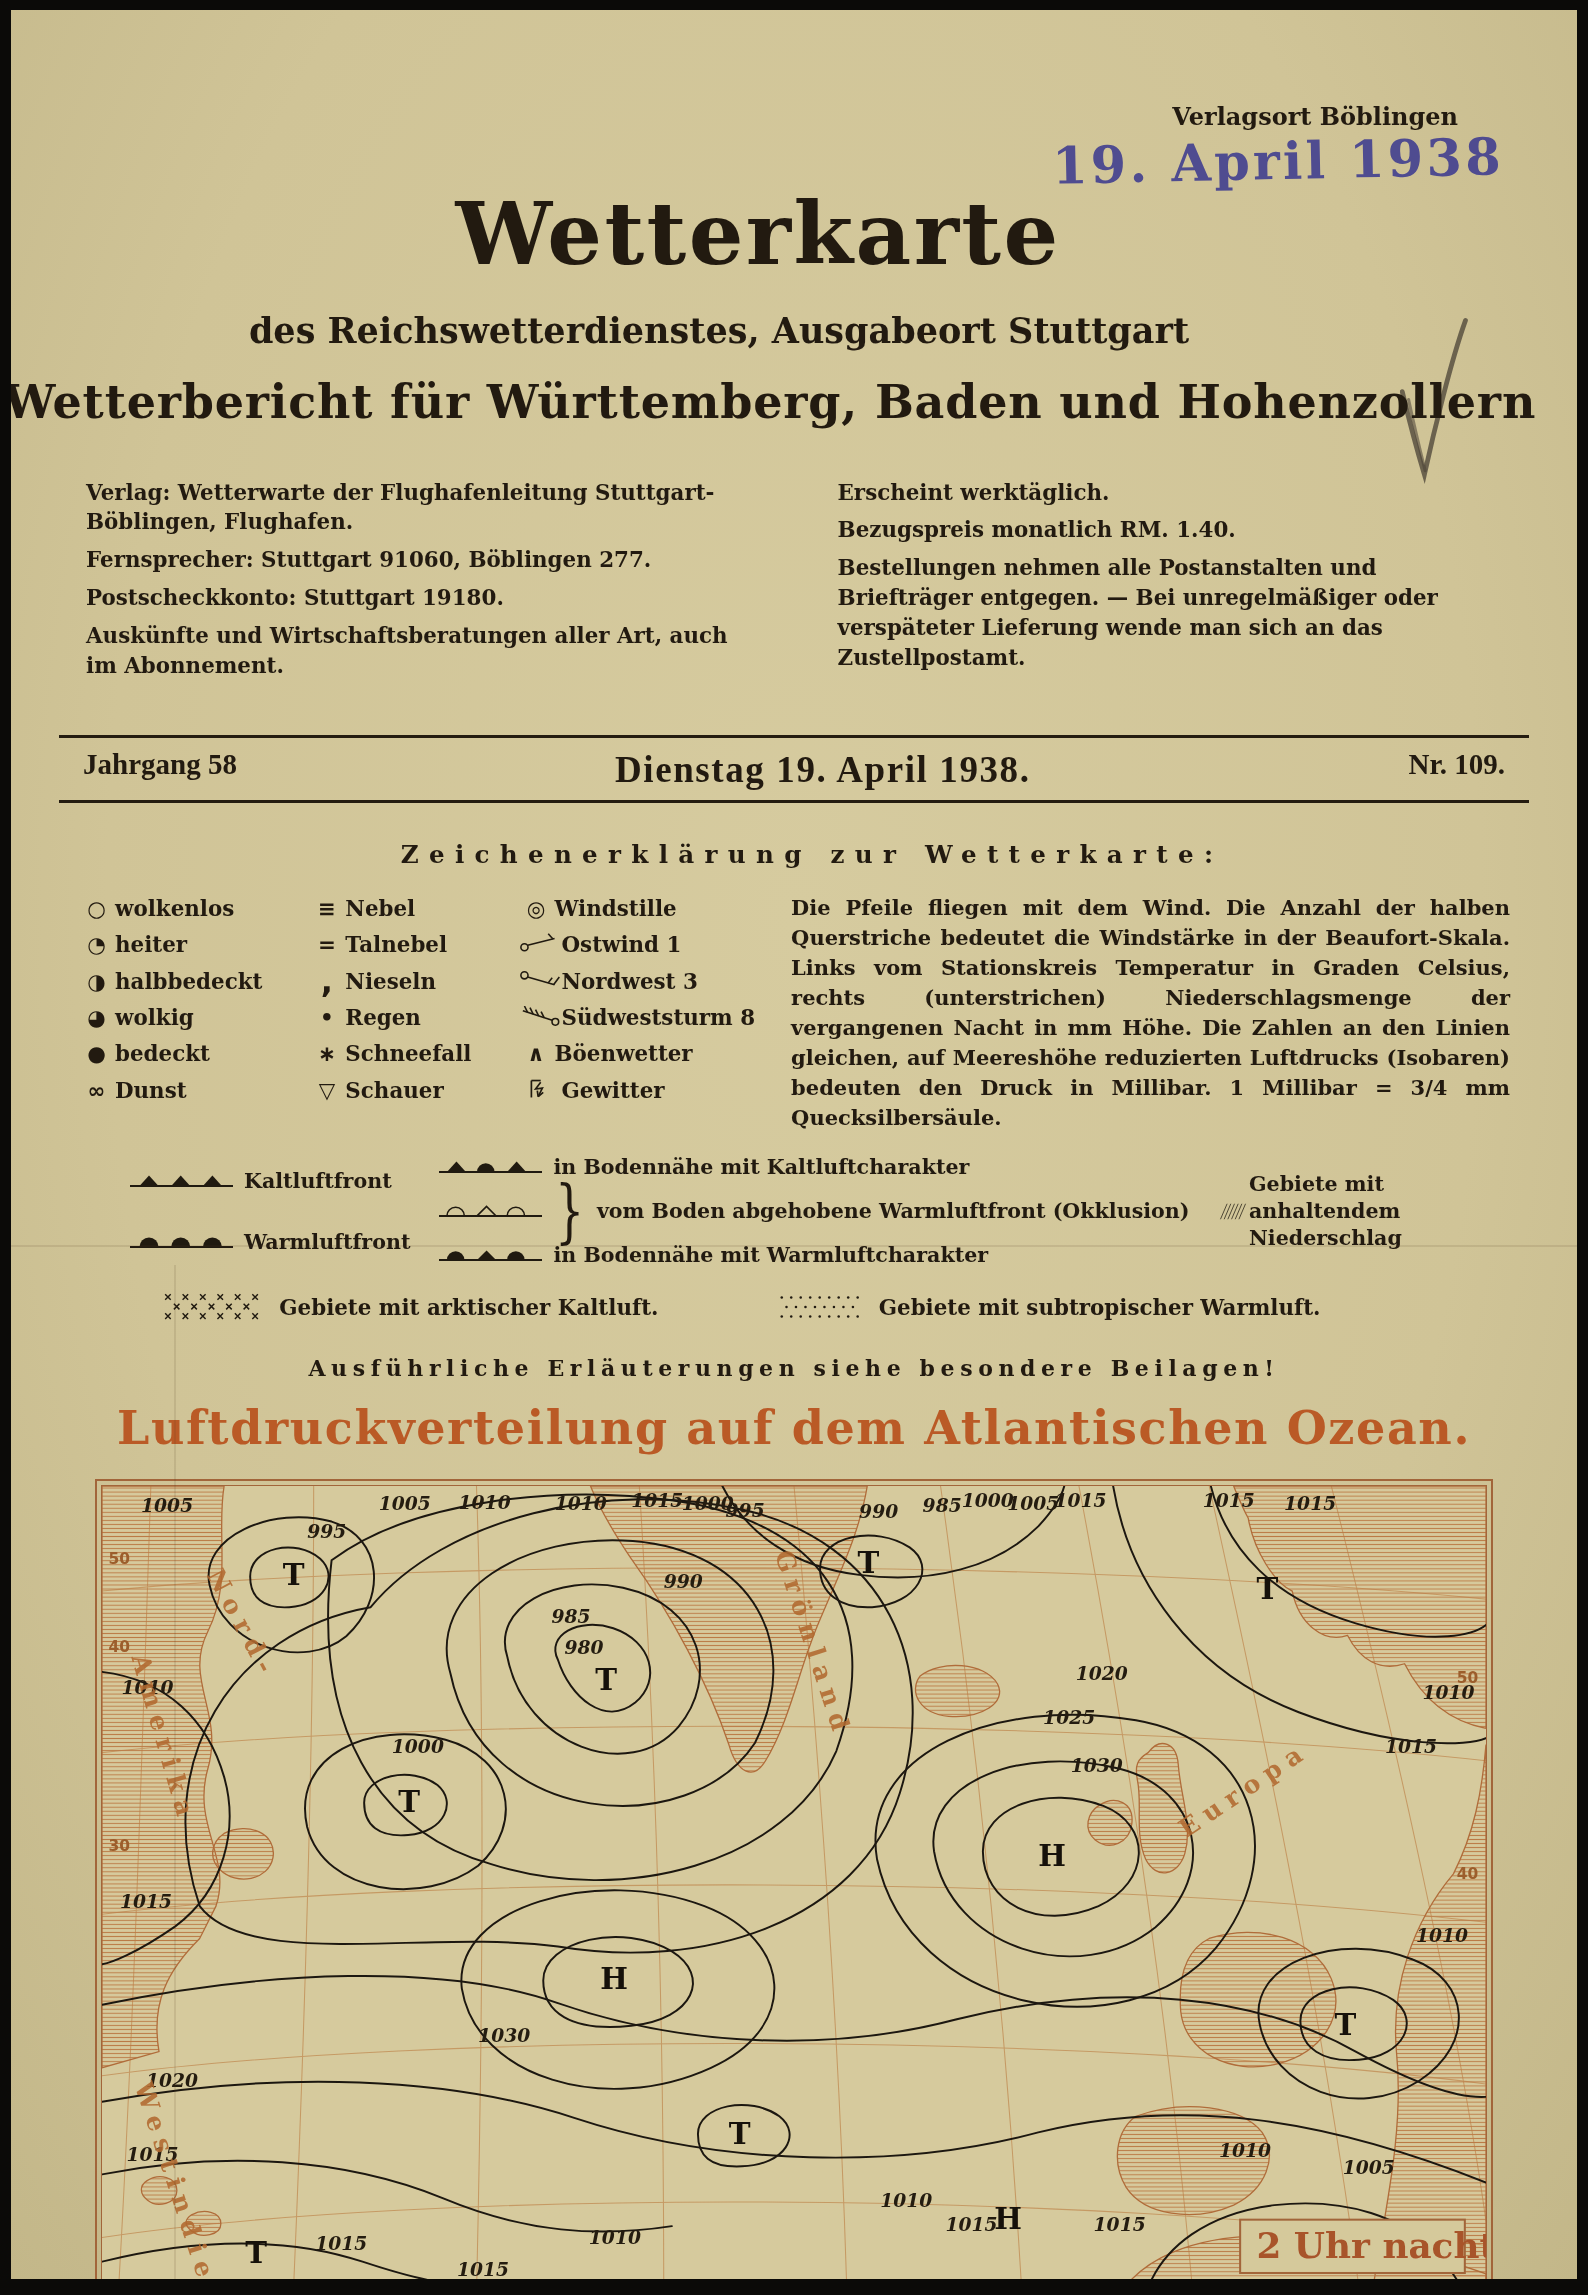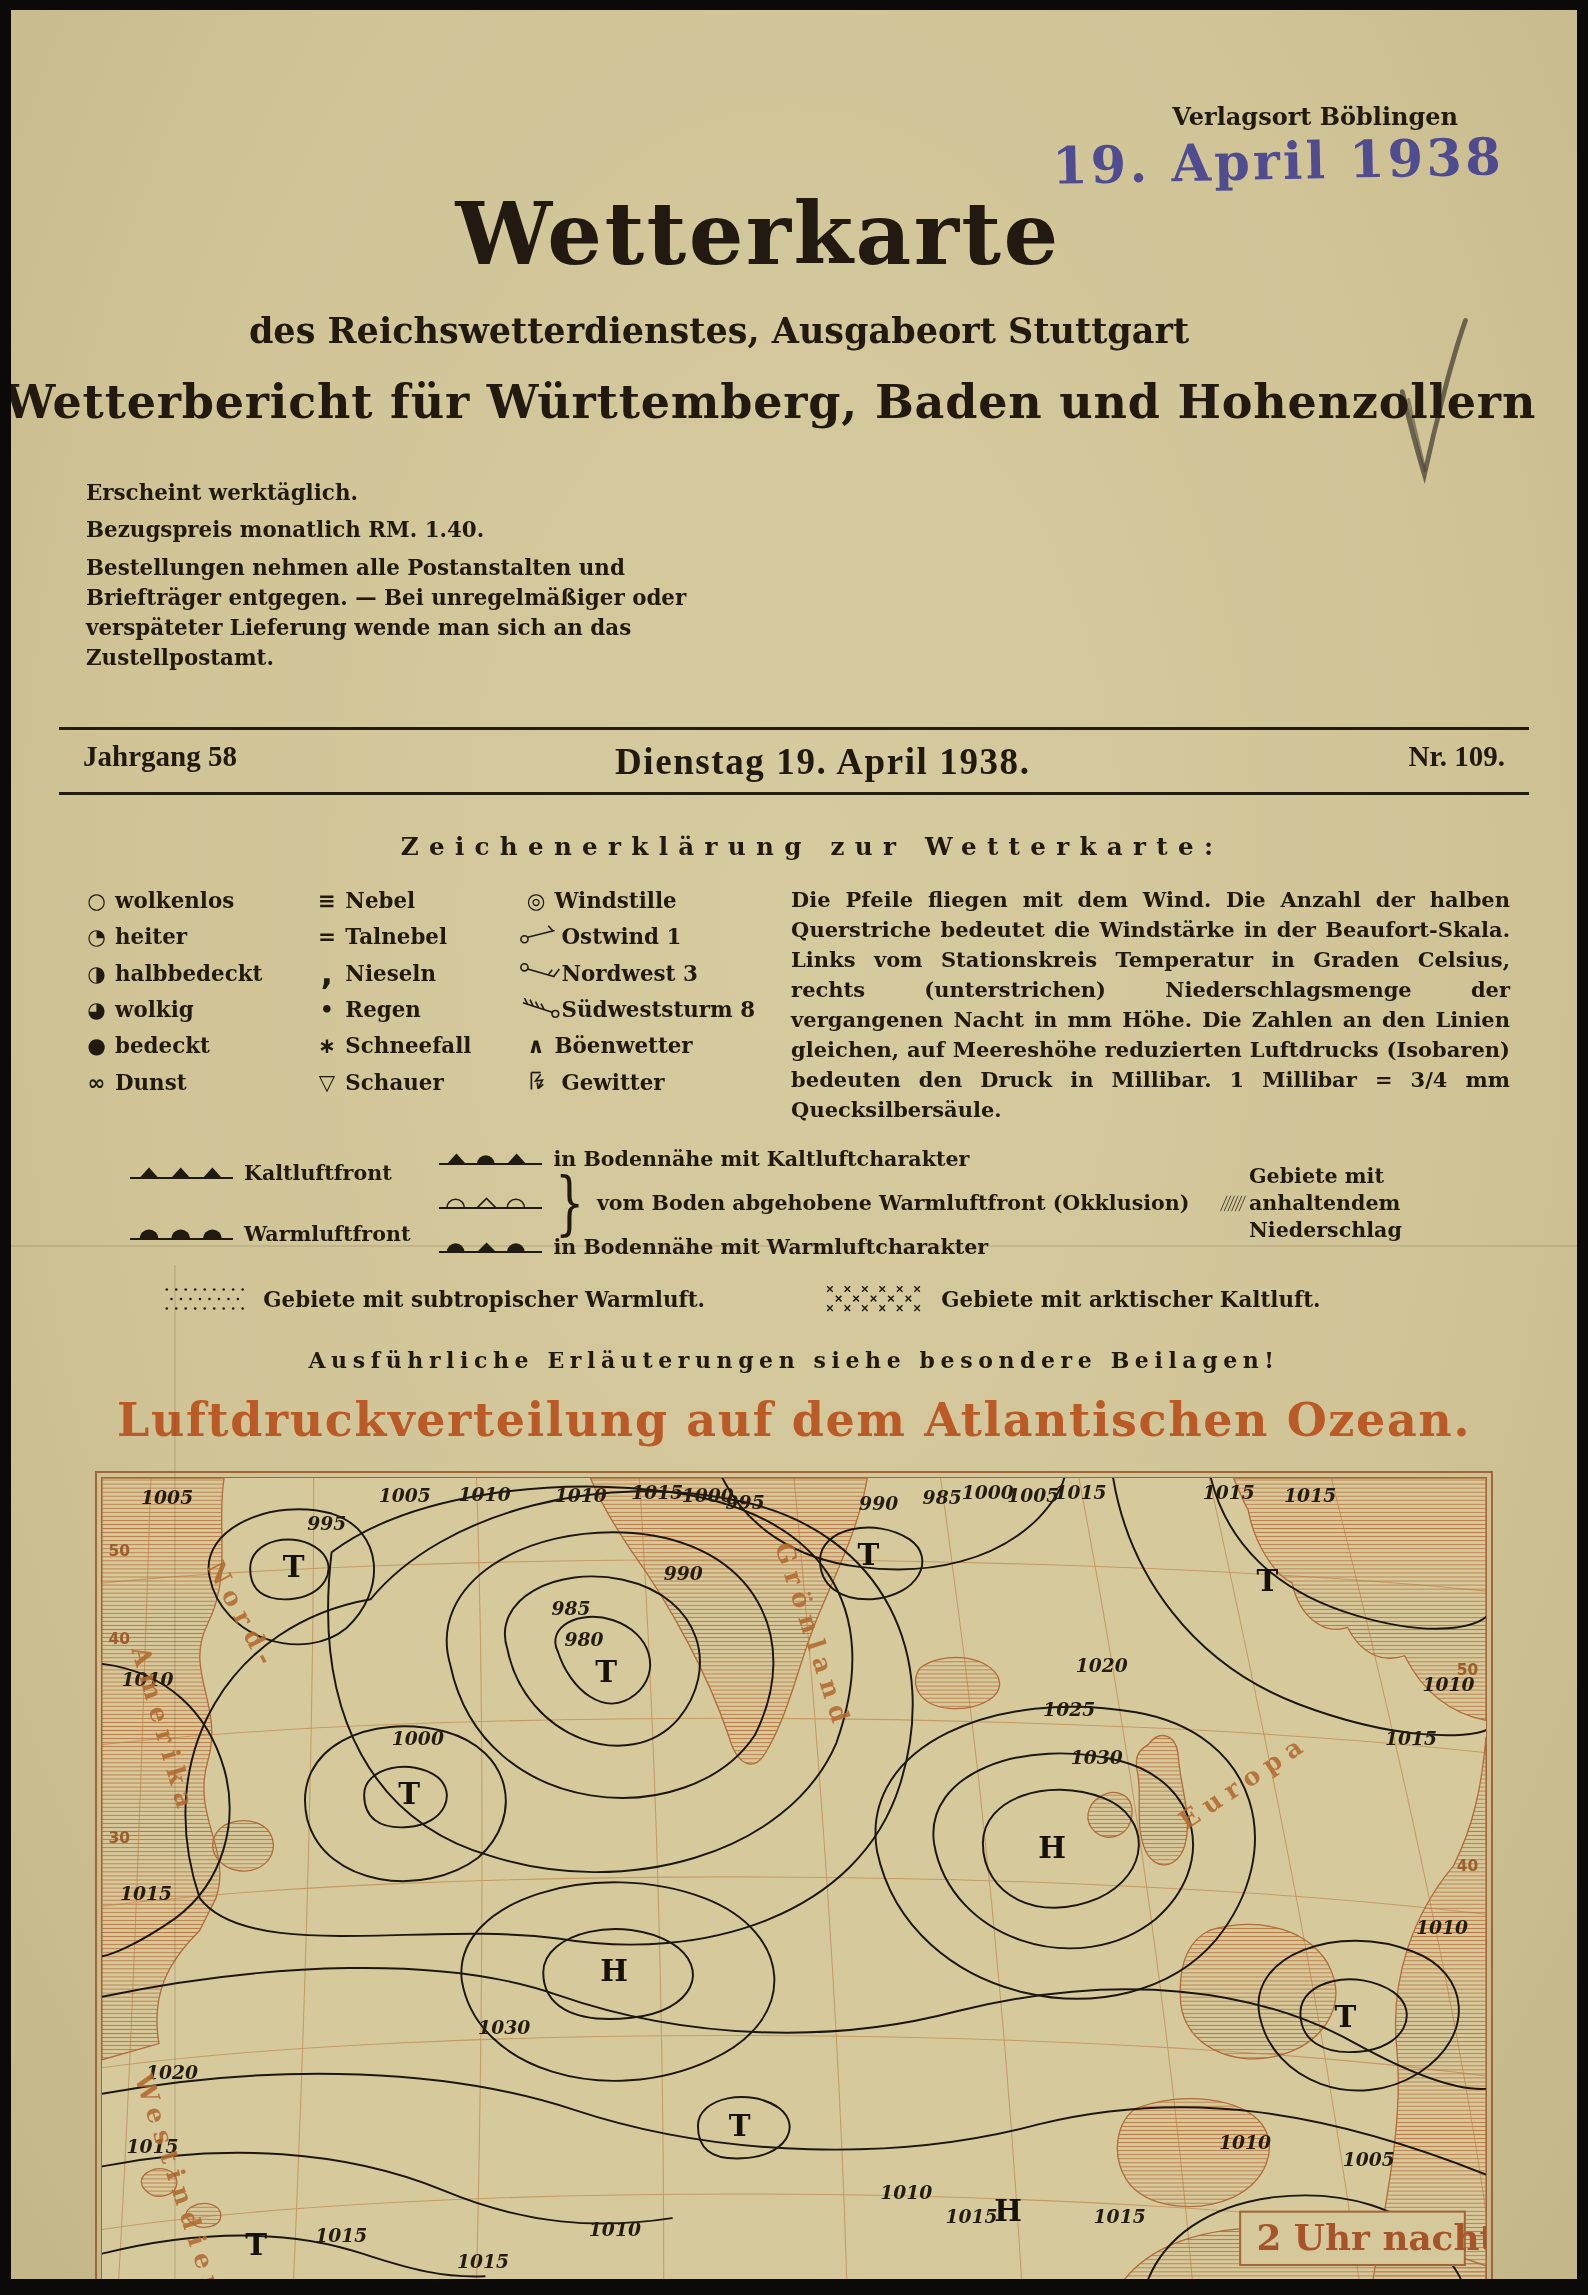--- a/index.html
+++ b/index.html
@@ -109,20 +109,26 @@
   <svg class="pencil-check" viewBox="0 0 110 240">
     <path d="M 18,110 C 30,160 40,195 46,215 C 58,160 80,70 98,20" fill="none" stroke="#4a4236" stroke-width="6" stroke-linecap="round" opacity="0.75"></path>
     <path d="M 26,120 C 34,158 42,190 47,210" fill="none" stroke="#4a4236" stroke-width="4" stroke-linecap="round" opacity="0.55"></path>
   </svg>
 
   <h1 class="title">Wetterkarte</h1>
   <div class="subtitle">des Reichswetterdienstes, Ausgabeort Stuttgart</div>
   <div class="region-title">Wetterbericht für Württemberg, Baden und Hohenzollern</div>
 
   <div class="imprint">
+    <div class="col left">
+      <p>Verlag: Wetterwarte der Flughafenleitung Stuttgart-Böblingen, Flughafen.</p>
+      <p>Fernsprecher: Stuttgart 91060, Böblingen 277.</p>
+      <p>Postscheckkonto: Stuttgart 19180.</p>
+      <p>Auskünfte und Wirtschaftsberatungen aller Art, auch im Abonnement.</p>
+    </div>
     <div class="col right">
       <p>Erscheint werktäglich.</p>
       <p>Bezugspreis monatlich RM. 1.40.</p>
       <p>Bestellungen nehmen alle Postanstalten und Briefträger entgegen. — Bei unregelmäßiger oder verspäteter Lieferung wende man sich an das Zustellpostamt.</p>
     </div>
   </div>
 
   <div class="dateline">
     <div class="side">Jahrgang 58</div>
     <div class="center">Dienstag 19. April 1938.</div>
@@ -308,20 +314,44 @@
         <line x1="24" y1="44" x2="42" y2="2" class="icon-ink" stroke-width="2"></line>
         <line x1="34" y1="44" x2="52" y2="2" class="icon-ink" stroke-width="2"></line>
         <line x1="44" y1="44" x2="62" y2="2" class="icon-ink" stroke-width="2"></line>
         <line x1="54" y1="44" x2="72" y2="2" class="icon-ink" stroke-width="2"></line>
       </svg>
       <span class="lbl">Gebiete mit anhaltendem Niederschlag</span>
     </div>
   </div>
 
   <div class="airmass-row">
+    <div class="airmass">
+      <svg width="103" height="32" viewBox="0 0 130 40">
+        <g class="icon-ink" stroke-width="1.8">
+          <path d="M4,4 l7,7 M11,4 l-7,7"></path>
+            <path d="M26,4 l7,7 M33,4 l-7,7"></path>
+            <path d="M48,4 l7,7 M55,4 l-7,7"></path>
+            <path d="M70,4 l7,7 M77,4 l-7,7"></path>
+            <path d="M92,4 l7,7 M99,4 l-7,7"></path>
+            <path d="M114,4 l7,7 M121,4 l-7,7"></path>
+          <path d="M15,16 l7,7 M22,16 l-7,7"></path>
+            <path d="M37,16 l7,7 M44,16 l-7,7"></path>
+            <path d="M59,16 l7,7 M66,16 l-7,7"></path>
+            <path d="M81,16 l7,7 M88,16 l-7,7"></path>
+            <path d="M103,16 l7,7 M110,16 l-7,7"></path>
+          <path d="M4,28 l7,7 M11,28 l-7,7"></path>
+            <path d="M26,28 l7,7 M33,28 l-7,7"></path>
+            <path d="M48,28 l7,7 M55,28 l-7,7"></path>
+            <path d="M70,28 l7,7 M77,28 l-7,7"></path>
+            <path d="M92,28 l7,7 M99,28 l-7,7"></path>
+            <path d="M114,28 l7,7 M121,28 l-7,7"></path>
+        </g>
+      </svg>
+      <span>Gebiete mit arktischer Kaltluft.</span>
+    </div>
     <div class="airmass">
       <svg width="87" height="32" viewBox="0 0 110 40">
         <g fill="#201a10">
           <circle cx="6" cy="8" r="1.6"></circle>
             <circle cx="18" cy="8" r="1.6"></circle>
             <circle cx="30" cy="8" r="1.6"></circle>
             <circle cx="42" cy="8" r="1.6"></circle>
             <circle cx="54" cy="8" r="1.6"></circle>
             <circle cx="66" cy="8" r="1.6"></circle>
             <circle cx="78" cy="8" r="1.6"></circle>
@@ -340,44 +370,20 @@
             <circle cx="30" cy="32" r="1.6"></circle>
             <circle cx="42" cy="32" r="1.6"></circle>
             <circle cx="54" cy="32" r="1.6"></circle>
             <circle cx="66" cy="32" r="1.6"></circle>
             <circle cx="78" cy="32" r="1.6"></circle>
             <circle cx="90" cy="32" r="1.6"></circle>
             <circle cx="102" cy="32" r="1.6"></circle>
         </g>
       </svg>
       <span>Gebiete mit subtropischer Warmluft.</span>
-    </div>
-    <div class="airmass">
-      <svg width="103" height="32" viewBox="0 0 130 40">
-        <g class="icon-ink" stroke-width="1.8">
-          <path d="M4,4 l7,7 M11,4 l-7,7"></path>
-            <path d="M26,4 l7,7 M33,4 l-7,7"></path>
-            <path d="M48,4 l7,7 M55,4 l-7,7"></path>
-            <path d="M70,4 l7,7 M77,4 l-7,7"></path>
-            <path d="M92,4 l7,7 M99,4 l-7,7"></path>
-            <path d="M114,4 l7,7 M121,4 l-7,7"></path>
-          <path d="M15,16 l7,7 M22,16 l-7,7"></path>
-            <path d="M37,16 l7,7 M44,16 l-7,7"></path>
-            <path d="M59,16 l7,7 M66,16 l-7,7"></path>
-            <path d="M81,16 l7,7 M88,16 l-7,7"></path>
-            <path d="M103,16 l7,7 M110,16 l-7,7"></path>
-          <path d="M4,28 l7,7 M11,28 l-7,7"></path>
-            <path d="M26,28 l7,7 M33,28 l-7,7"></path>
-            <path d="M48,28 l7,7 M55,28 l-7,7"></path>
-            <path d="M70,28 l7,7 M77,28 l-7,7"></path>
-            <path d="M92,28 l7,7 M99,28 l-7,7"></path>
-            <path d="M114,28 l7,7 M121,28 l-7,7"></path>
-        </g>
-      </svg>
-      <span>Gebiete mit arktischer Kaltluft.</span>
     </div>
   </div>
 
   <div class="legend-footer">Ausführliche Erläuterungen siehe besondere Beilagen!</div>
 
   <h2 class="map-heading">Luftdruckverteilung auf dem Atlantischen Ozean.</h2>
 
   <div class="map-frame">
     <div class="map-inner">
       <svg id="map-svg" viewBox="0 0 1700 1000" preserveAspectRatio="none">

